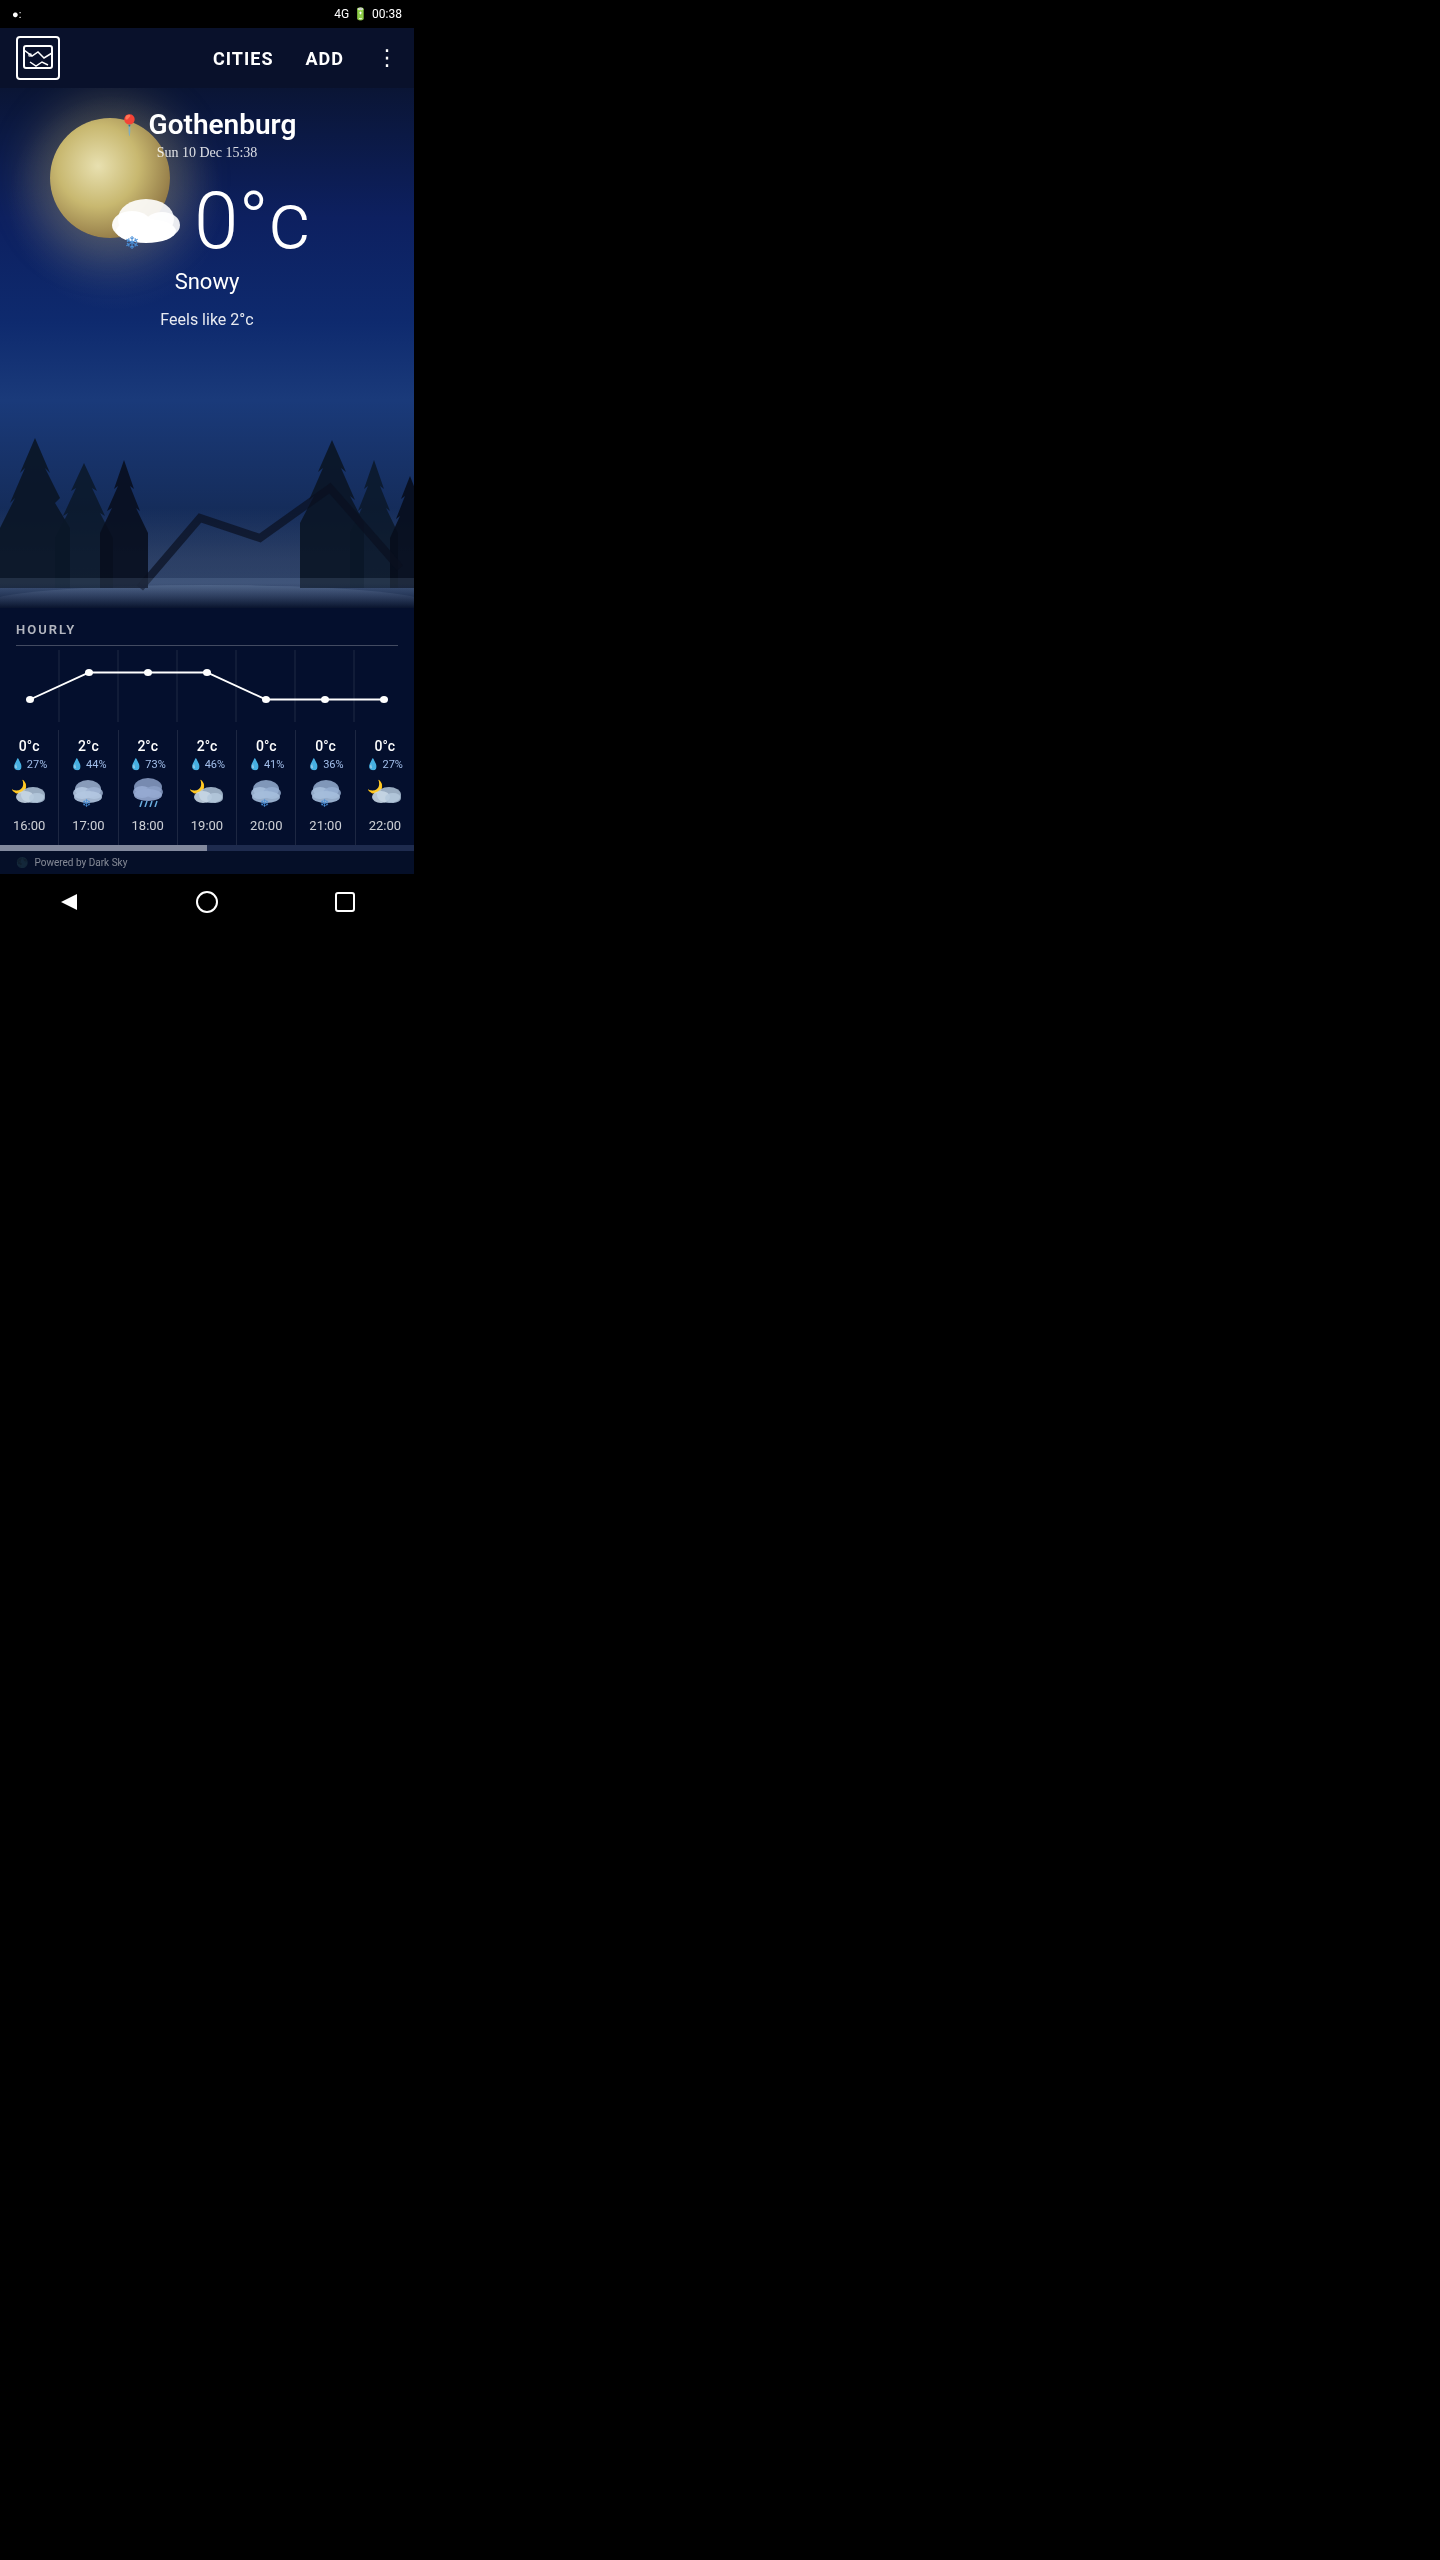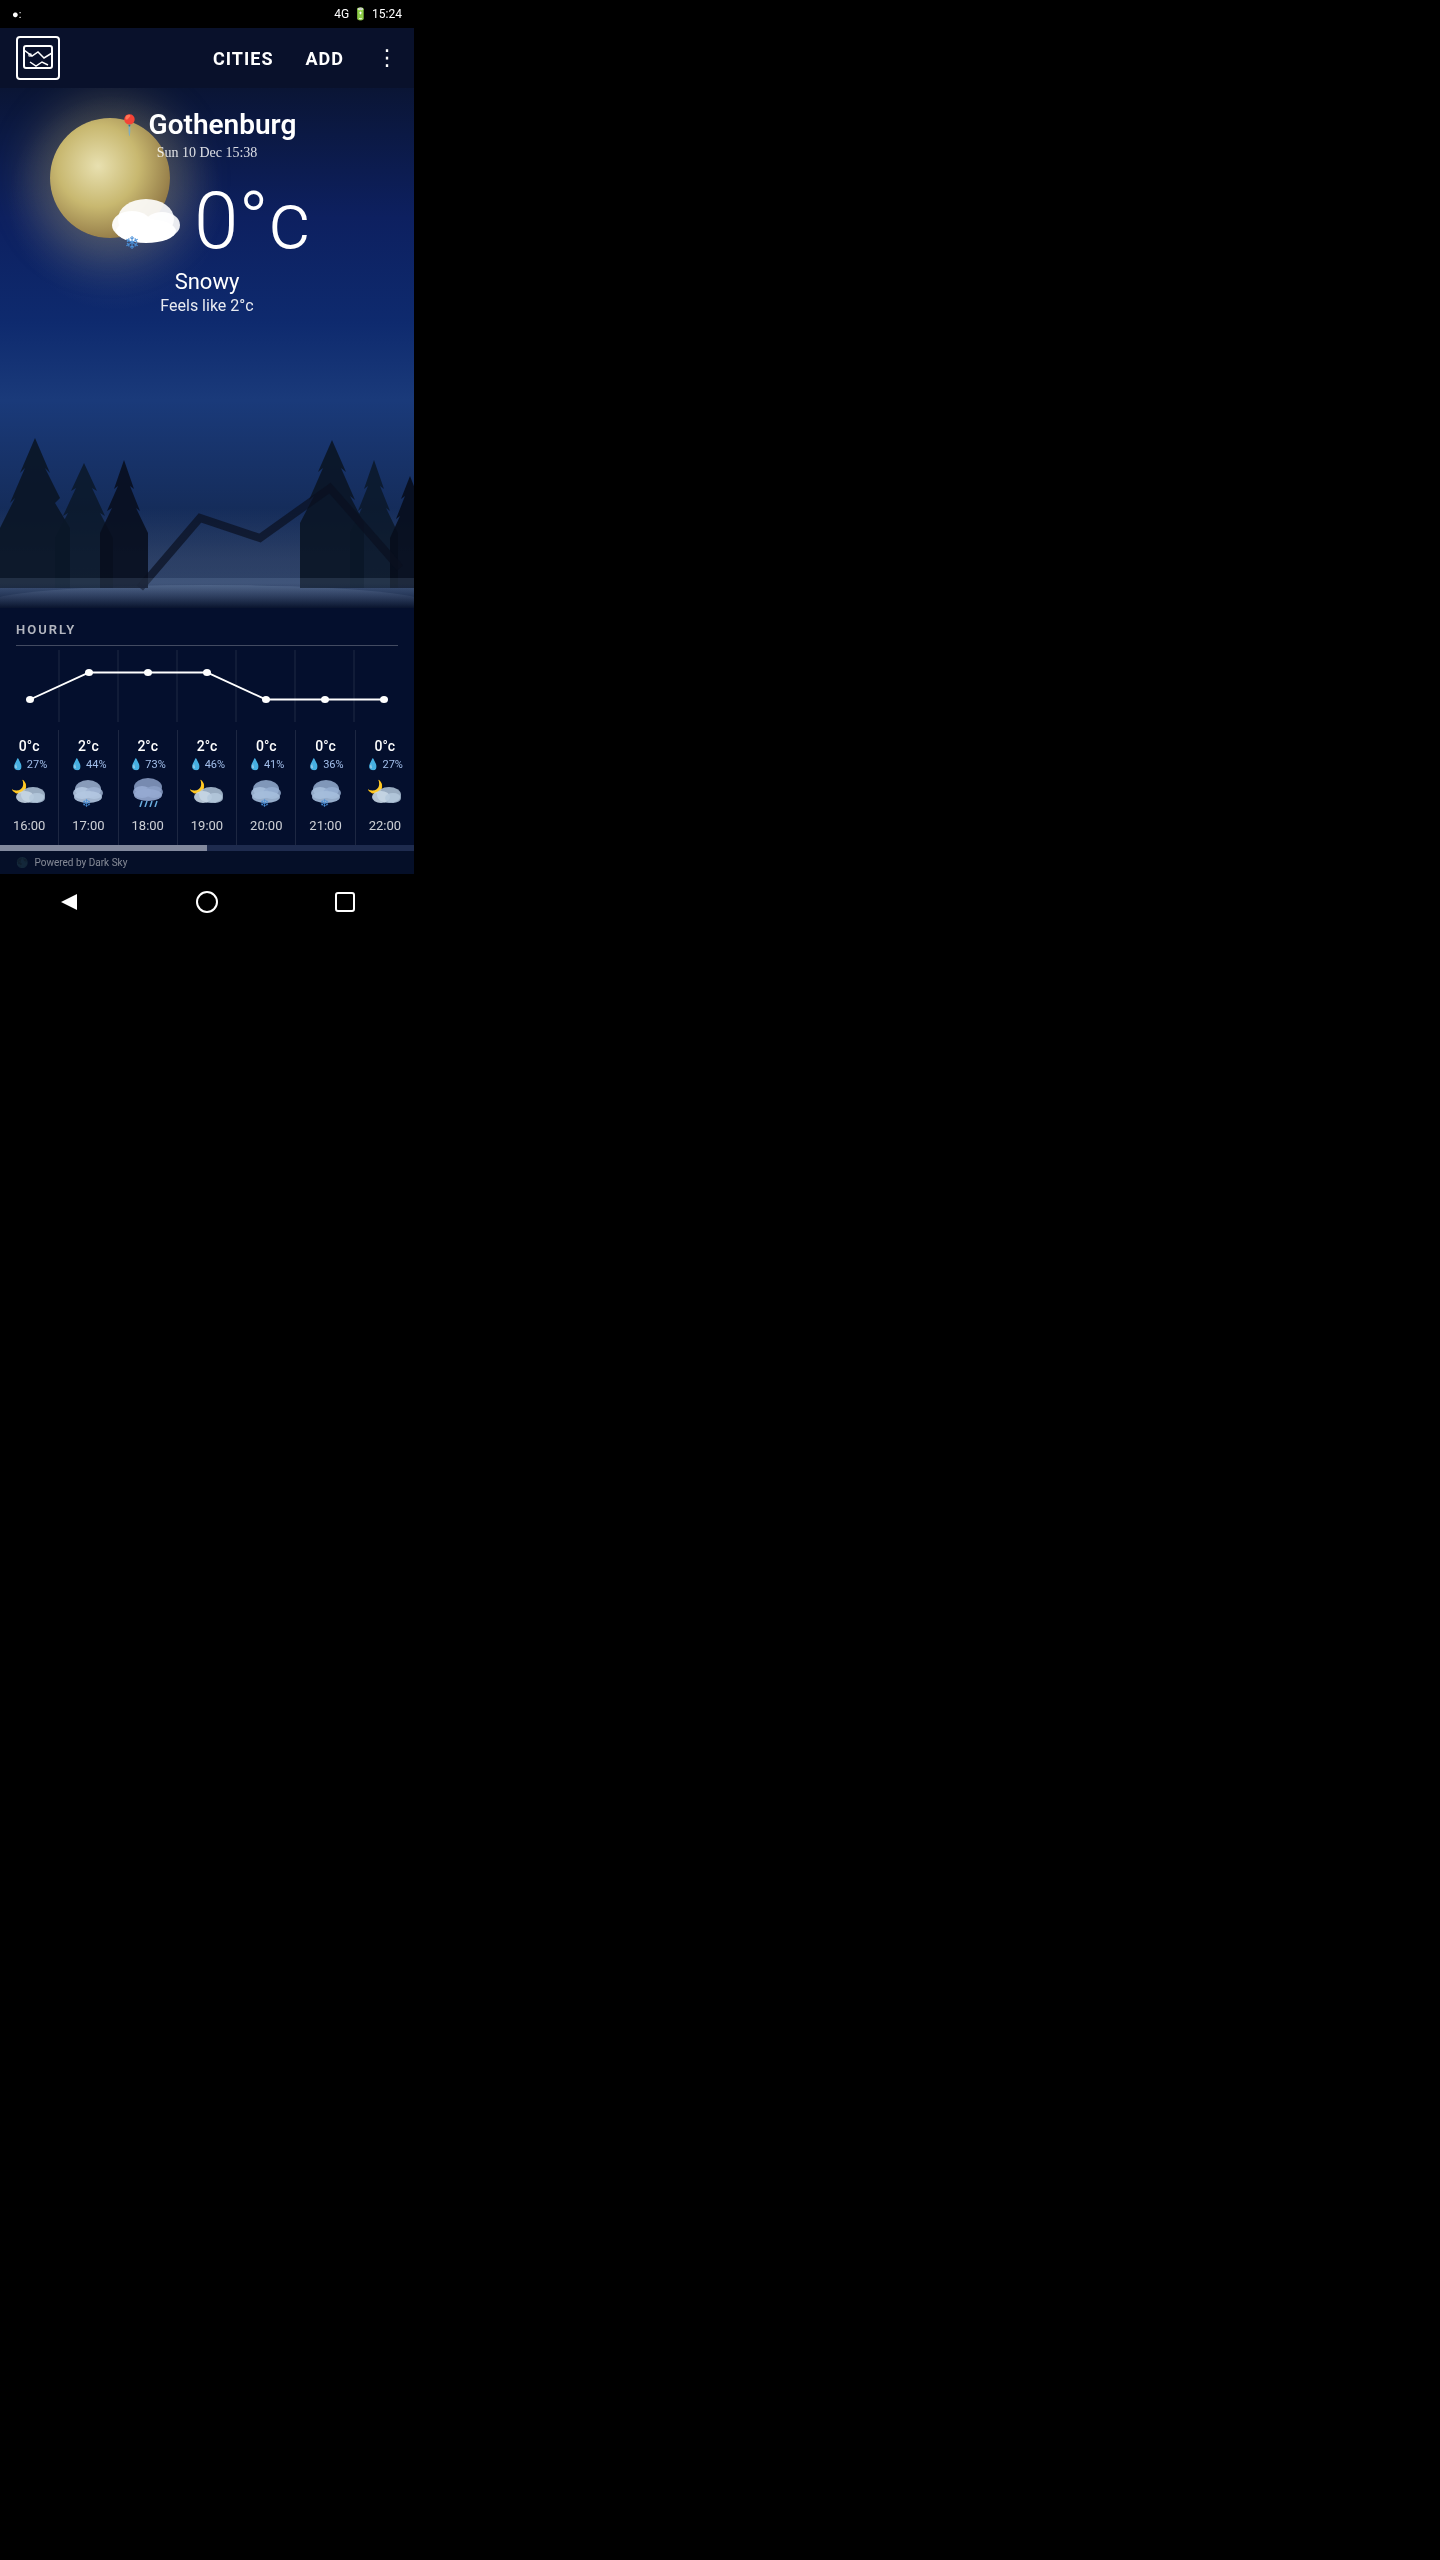--- a/index.html
+++ b/index.html
@@ -144,21 +144,21 @@
       color: #fff;
       font-size: 80px;
       font-weight: 300;
       line-height: 1;
     }
 
     .condition {
       color: #fff;
       font-size: 22px;
       font-weight: 400;
-      margin-bottom: 2px;
+      margin-bottom: 16px;
     }
     .feels-like {
       color: rgba(255,255,255,0.9);
       font-size: 16px;
       margin-bottom: 20px;
     }
 
     
     .hourly-section {
       background: rgba(5, 20, 60, 0.75);
@@ -287,21 +287,21 @@
     }
   </style>
 </head>
 <body>
 
 <div class="status-bar">
   <span class="status-left">●:</span>
   <div class="status-icons">
     <span>4G</span>
     <span>🔋</span>
-    <span>15:24</span>
+    <span>00:38</span>
   </div>
 </div>
 
 <div class="top-nav">
   <div class="nav-logo">
     <svg viewBox="0 0 32 32" fill="none" xmlns="http://www.w3.org/2000/svg">
       <rect x="2" y="4" width="28" height="22" rx="2" stroke="white" stroke-width="2" fill="none"></rect>
       <path d="M2 8 L10 14 L16 10 L22 16 L30 11" stroke="white" stroke-width="1.5" fill="none"></path>
       <path d="M8 20 L14 24 L20 20 L26 23" stroke="white" stroke-width="1.5" fill="none"></path>
       <circle cx="8" cy="13" r="2" fill="white" opacity="0.7"></circle>

